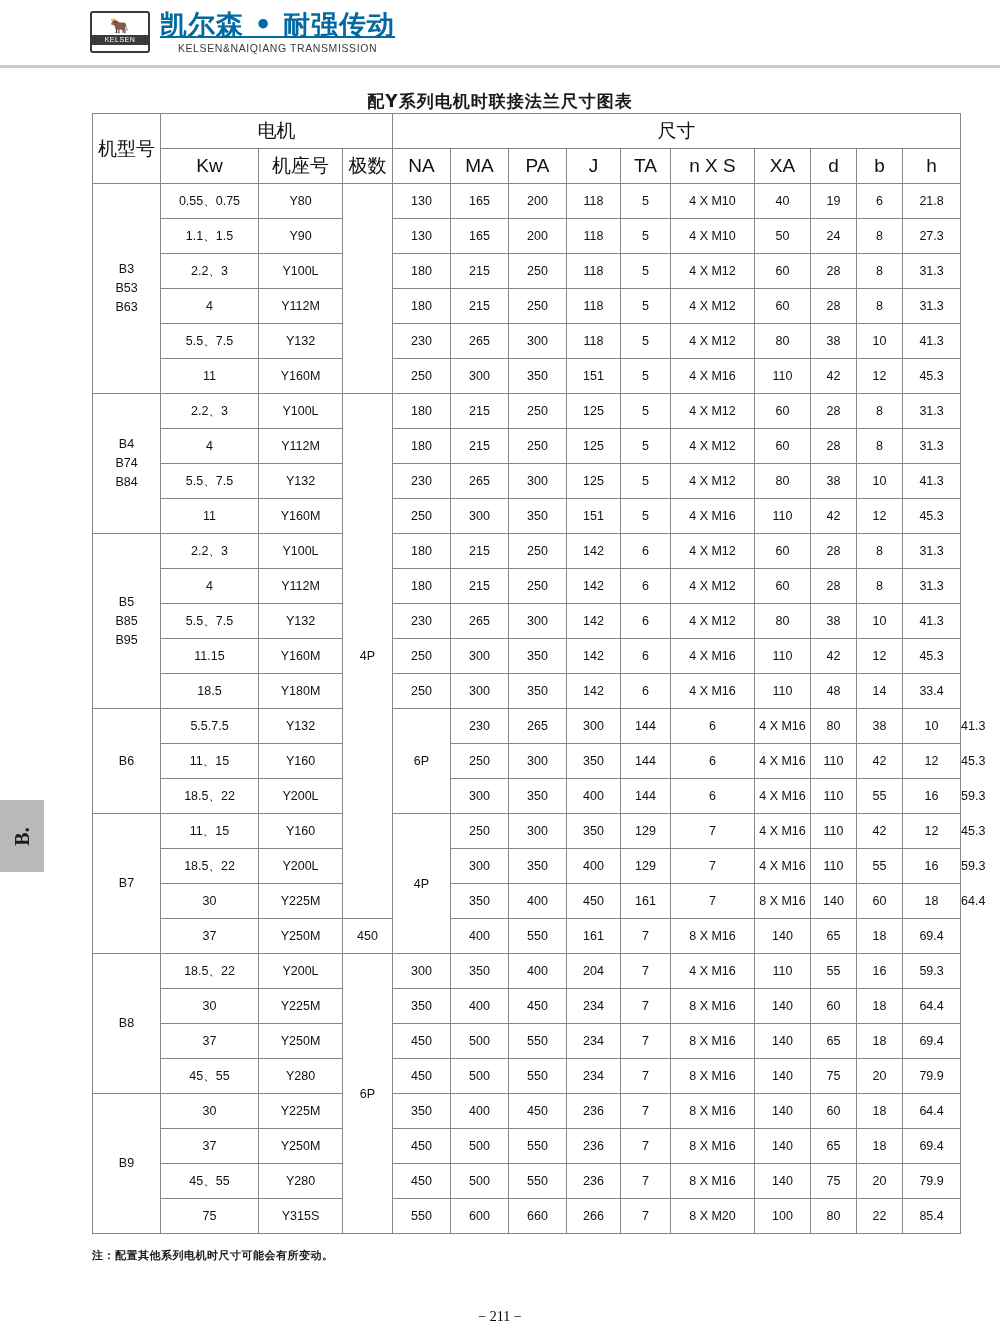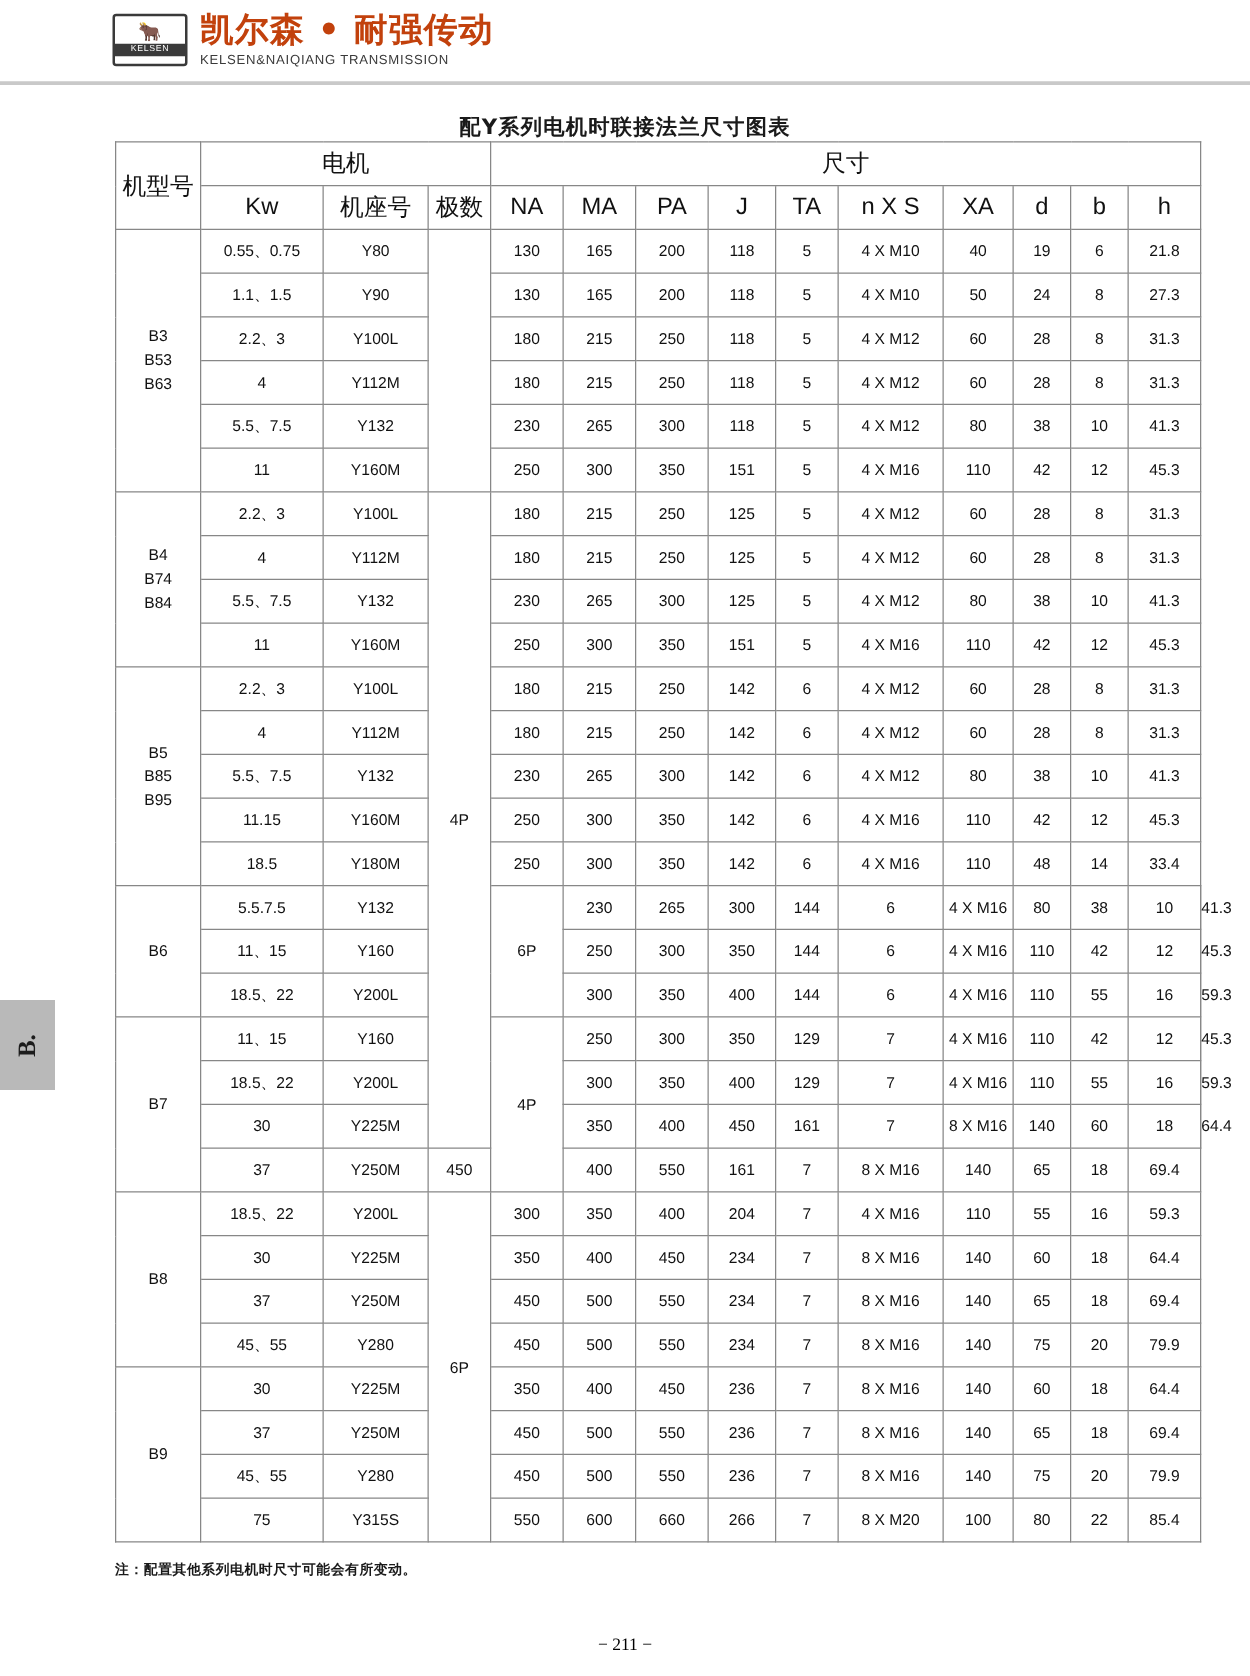--- a/index.html
+++ b/index.html
@@ -56,30 +56,32 @@
     color: #fff;
     width: 100%;
     text-align: center;
     line-height: 10px;
     margin-top: 2px;
   }
   .logo-text-cn {
     font-size: 27px;
     font-weight: bold;
     letter-spacing: 1px;
-    color: #c2410c;
+    color: #0369a1;
     line-height: 30px;
     font-family: "DejaVu Sans", sans-serif;
+    text-decoration: underline;
   }
   .logo-text-en {
     font-size: 10.5px;
     letter-spacing: .6px;
     color: #3a3a3a;
     margin-top: 2px;
     font-family: "Liberation Sans", sans-serif;
+    text-align: center;
   }
   .header-rule {
     position: absolute;
     left: 0;
     right: 0;
     bottom: 0;
     height: 3px;
     background: #c9c9c9;
   }
 

